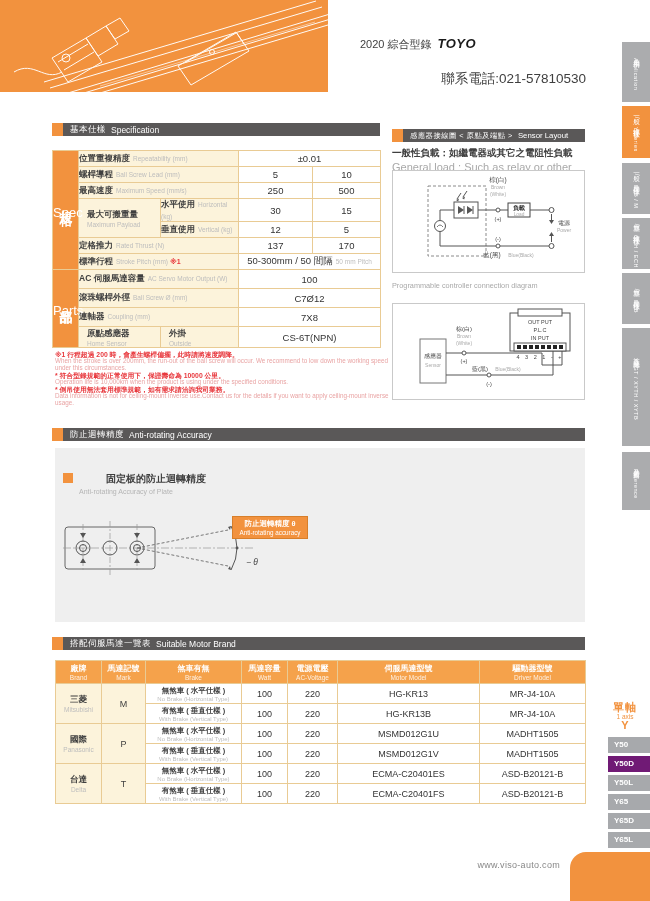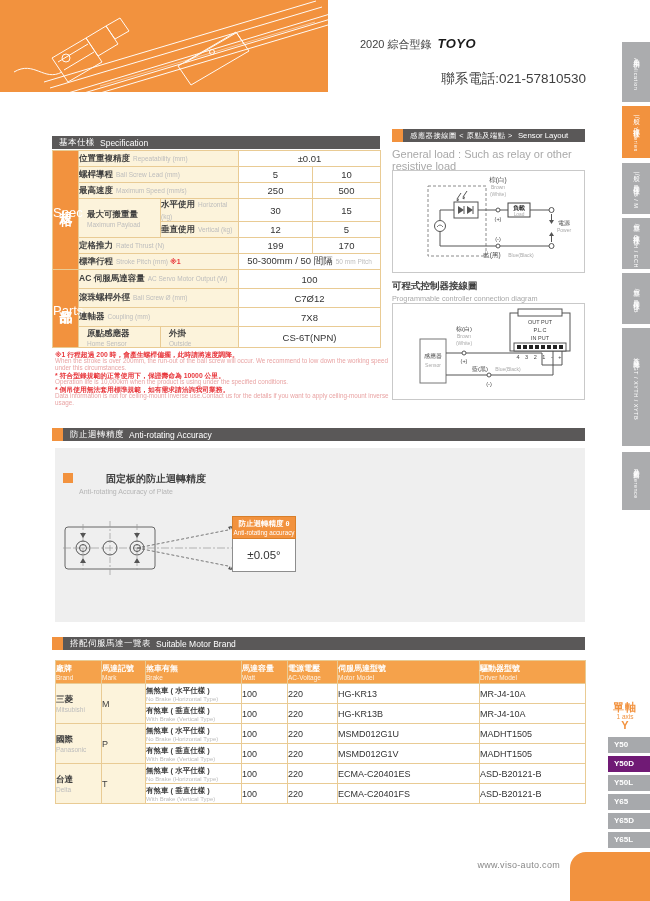--- a/index.html
+++ b/index.html
@@ -65,30 +65,30 @@
   #plc-title .e{font-size:7.3px;color:#A9A9A9;display:block;margin-top:1px;}
   svg text{font-family:"Liberation Sans","DejaVu Sans",sans-serif;}
 
   
   #anti-panel{left:55px;top:448px;width:530px;height:174px;background:#EFEFEF;}
   #anti-sub{position:absolute;left:8px;top:24px;display:flex;gap:6px;}
   #anti-sub .sq{width:10px;height:10px;background:#F2923E;margin-top:1px;}
   #anti-sub .z{font-size:10px;font-weight:bold;color:#3f3f3f;display:block;padding-left:27px;}
   #anti-sub .e{font-size:7px;color:#B5B5B5;display:block;margin-top:2px;}
   #theta-svg{position:absolute;left:8px;top:70px;}
-  #mini-table{position:absolute;left:177px;top:68px;width:64px;}
+  #mini-table{position:absolute;left:177px;top:68px;width:76px;}
   #mini-table .mt-head{background:#F2923E;border:1px solid #D87F2A;color:#fff;text-align:center;padding:2px 0;}
   #mini-table .mt-head .z{font-size:7.5px;font-weight:bold;display:block;}
   #mini-table .mt-head .e{font-size:6.3px;display:block;}
   #mini-table .mt-body{background:#fff;border:1px solid #8d8d8d;border-top:none;height:32px;
         line-height:32px;text-align:center;font-size:11.5px;color:#333;}
 
   
   #motor-table{left:55px;top:660px;width:530px;table-layout:fixed;}
-  #motor-table td{border:1px solid #E9CB94;padding:0;text-align:left;}
+  #motor-table td{border:1px solid #E9CB94;padding:0;text-align:center;}
   td.mh{background:#F5A24B;color:#fff;height:22px;}
   td.mh .z{font-size:8px;font-weight:bold;display:block;}
   td.mh .e{font-size:6.5px;display:block;opacity:.85;}
   td.brand{background:#FCF3DB;}
   td.brand .z{font-size:8.5px;font-weight:bold;display:block;color:#3f3f3f;}
   td.brand .e{font-size:6.5px;color:#BDBDBD;display:block;}
   td.mark{background:#FCF3DB;font-size:9px;color:#3f3f3f;}
   td.brake{height:19px;}
   td.brake .z{font-size:7.5px;font-weight:bold;display:block;color:#3f3f3f;}
   td.brake .e{font-size:6px;color:#BDBDBD;display:block;}
@@ -166,21 +166,21 @@
   <div class="t2">1 axis</div>
   <div class="t3">Y</div>
 </div>
 <div class="ytab" style="top:737px;">Y50</div>
 <div class="ytab active" style="top:756px;">Y50D</div>
 <div class="ytab" style="top:775px;">Y50L</div>
 <div class="ytab" style="top:794px;">Y65</div>
 <div class="ytab" style="top:813px;">Y65D</div>
 <div class="ytab" style="top:832px;">Y65L</div>
 
-<div class="secbar" style="left:52px;top:136px;width:328px;flex-direction:column;">
+<div class="secbar" style="left:52px;top:123px;width:328px;">
   <span class="sq"></span>
   <span class="bd">
       <span class="z">基本仕樣</span>
       <span class="e">Specification</span>
     </span>
 </div>
 
 <table class="abs" id="spec-table">
   <colgroup>
       <col style="width:26px">
@@ -217,21 +217,21 @@
     <td class="val">30</td>
     <td class="val">15</td>
   </tr>
   <tr class="r17">
     <td class="lab"><span>垂直使用</span><span class="le">Vertical (kg)</span></td>
     <td class="val">12</td>
     <td class="val">5</td>
   </tr>
   <tr class="r17">
     <td class="lab" colspan="2"><span>定格推力</span><span class="le">Rated Thrust (N)</span></td>
-    <td class="val">199</td>
+    <td class="val">137</td>
     <td class="val">170</td>
   </tr>
   <tr class="r17">
     <td class="lab" colspan="2"><span>標準行程</span><span class="le">Stroke Pitch (mm)</span><span class="redmark">※1</span></td>
     <td class="val" colspan="2"><span>50-300mm / 50 間隔</span><span class="vsub">50 mm Pitch</span></td>
   </tr>
   <tr class="r19">
     <td class="oc" rowspan="4">
       <div class="ocz">部品</div>
       <div class="oce">Parts</div>
@@ -271,20 +271,21 @@
 </div>
 
 <div class="secbar" style="left:392px;top:129px;width:193px;">
   <span class="sq"></span>
   <span class="bd">
       <span class="z" style="font-size:7.3px;">感應器接線圖 &lt; 原點及端點 &gt;</span>
       <span class="e" style="font-size:7.8px;">Sensor Layout</span>
     </span>
 </div>
 <div class="abs" id="sensor-general">
+  <span class="z">一般性負載：如繼電器或其它之電阻性負載</span>
   <span class="e">General load : Such as relay or other resistive load</span>
 </div>
 
 <svg class="abs" style="left:392px;top:170px;" width="193" height="103" viewBox="0 0 193 103">
   <rect x="0.5" y="0.5" width="192" height="102" fill="#fff" stroke="#c9c9c9"></rect>
   <rect x="36" y="16" width="58" height="70" fill="none" stroke="#8a8a8a" stroke-dasharray="3,2"></rect>
 
   <circle cx="48" cy="56" r="5.5" fill="none" stroke="#555"></circle>
   <path d="M45,57 q3,-4 6,0" fill="none" stroke="#555" stroke-width="0.8"></path>
 
@@ -321,21 +322,20 @@
   <text x="127" y="39.5" font-size="6" font-weight="bold" fill="#333" text-anchor="middle">負載</text>
   <text x="127" y="45.5" font-size="4.8" fill="#aaa" text-anchor="middle">Load</text>
   <text x="172" y="55" font-size="6" fill="#444" text-anchor="middle">電源</text>
   <text x="172" y="62" font-size="5" fill="#aaa" text-anchor="middle">Power</text>
   <text x="106" y="71" font-size="5.5" fill="#444" text-anchor="middle">(-)</text>
   <text x="100" y="87" font-size="6.5" fill="#444" text-anchor="middle">藍(黑)</text>
   <text x="129" y="87" font-size="5" fill="#aaa" text-anchor="middle">Blue(Black)</text>
 </svg>
 
 <div class="abs" id="plc-title">
-  <span class="z">可程式控制器接線圖</span>
   <span class="e">Programmable controller connection diagram</span>
 </div>
 
 <svg class="abs" style="left:392px;top:303px;" width="193" height="97" viewBox="0 0 193 97">
   <rect x="0.5" y="0.5" width="192" height="96" fill="#fff" stroke="#c9c9c9"></rect>
 
   <rect x="28" y="36" width="26" height="44" fill="none" stroke="#777"></rect>
   <text x="41" y="55" font-size="6" fill="#444" text-anchor="middle">感應器</text>
   <text x="41" y="64" font-size="5" fill="#aaa" text-anchor="middle">Sensor</text>
 
@@ -411,21 +411,20 @@
     <circle cx="174" cy="30" r="1.4" fill="#555"></circle>
     <text x="183" y="20" font-size="8.5" font-style="italic" fill="#444">+ θ</text>
     <text x="183" y="47" font-size="8.5" font-style="italic" fill="#444">− θ</text>
   </svg>
 
   <div id="mini-table">
     <div class="mt-head">
       <span class="z">防止迴轉精度 θ</span>
       <span class="e">Anti-rotating accuracy</span>
     </div>
-    <div class="mt-body">±0.05°</div>
   </div>
 </div>
 
 <div class="secbar" style="left:52px;top:637px;width:533px;">
   <span class="sq"></span>
   <span class="bd">
       <span class="z">搭配伺服馬達一覽表</span>
       <span class="e">Suitable Motor Brand</span>
     </span>
 </div>

